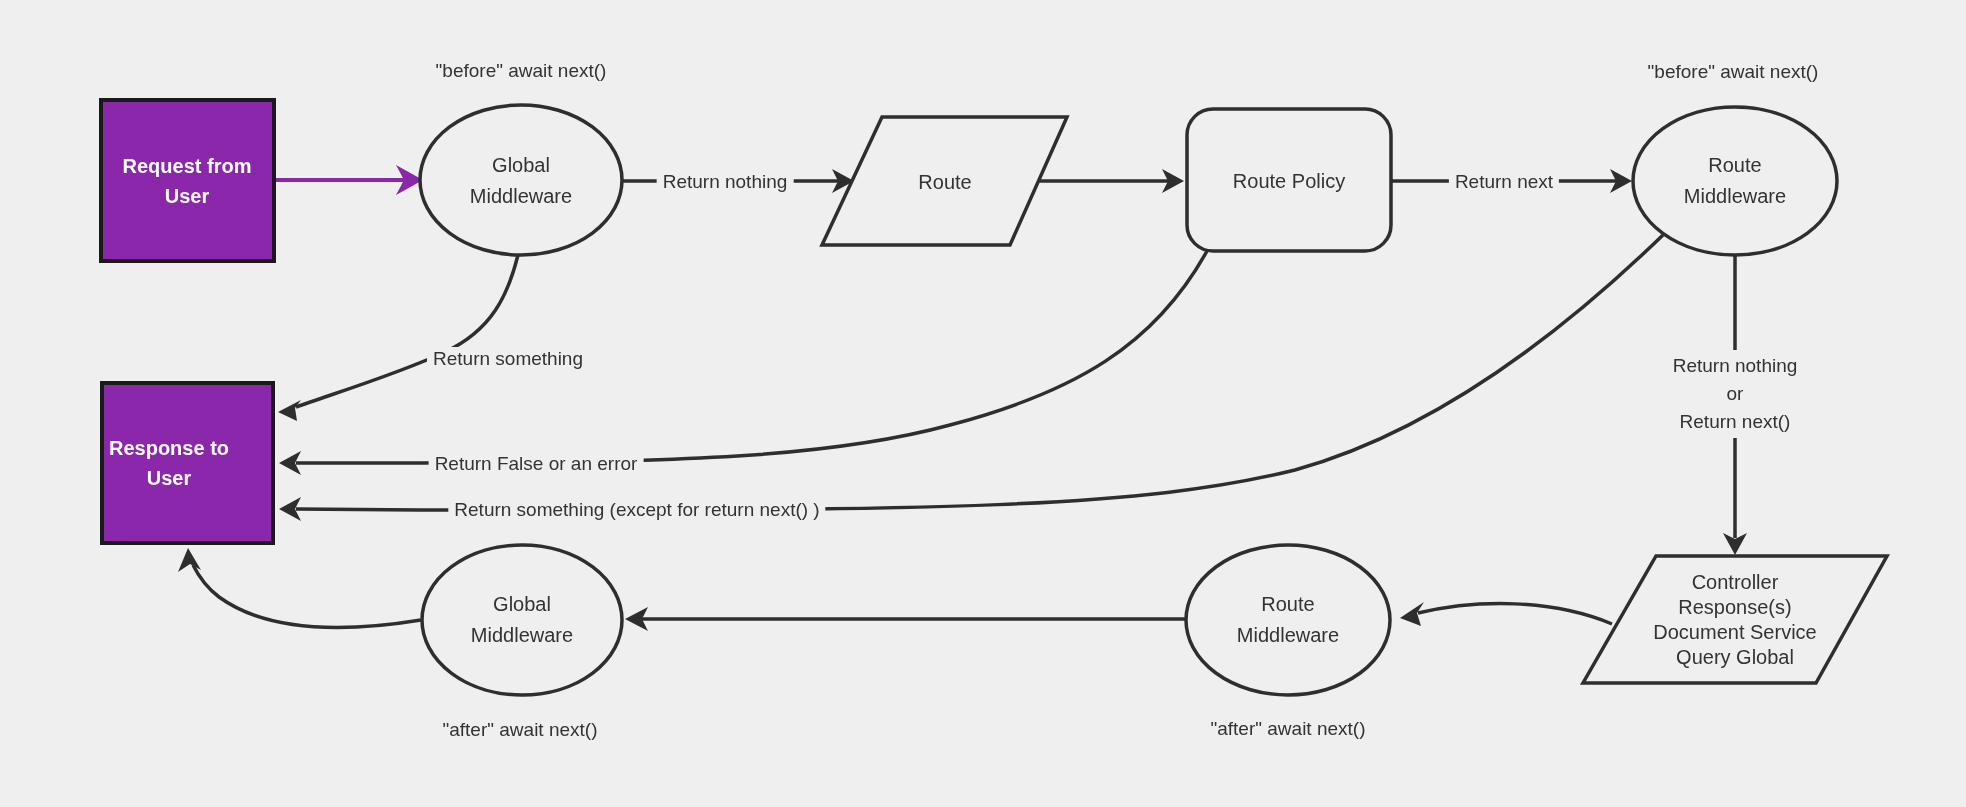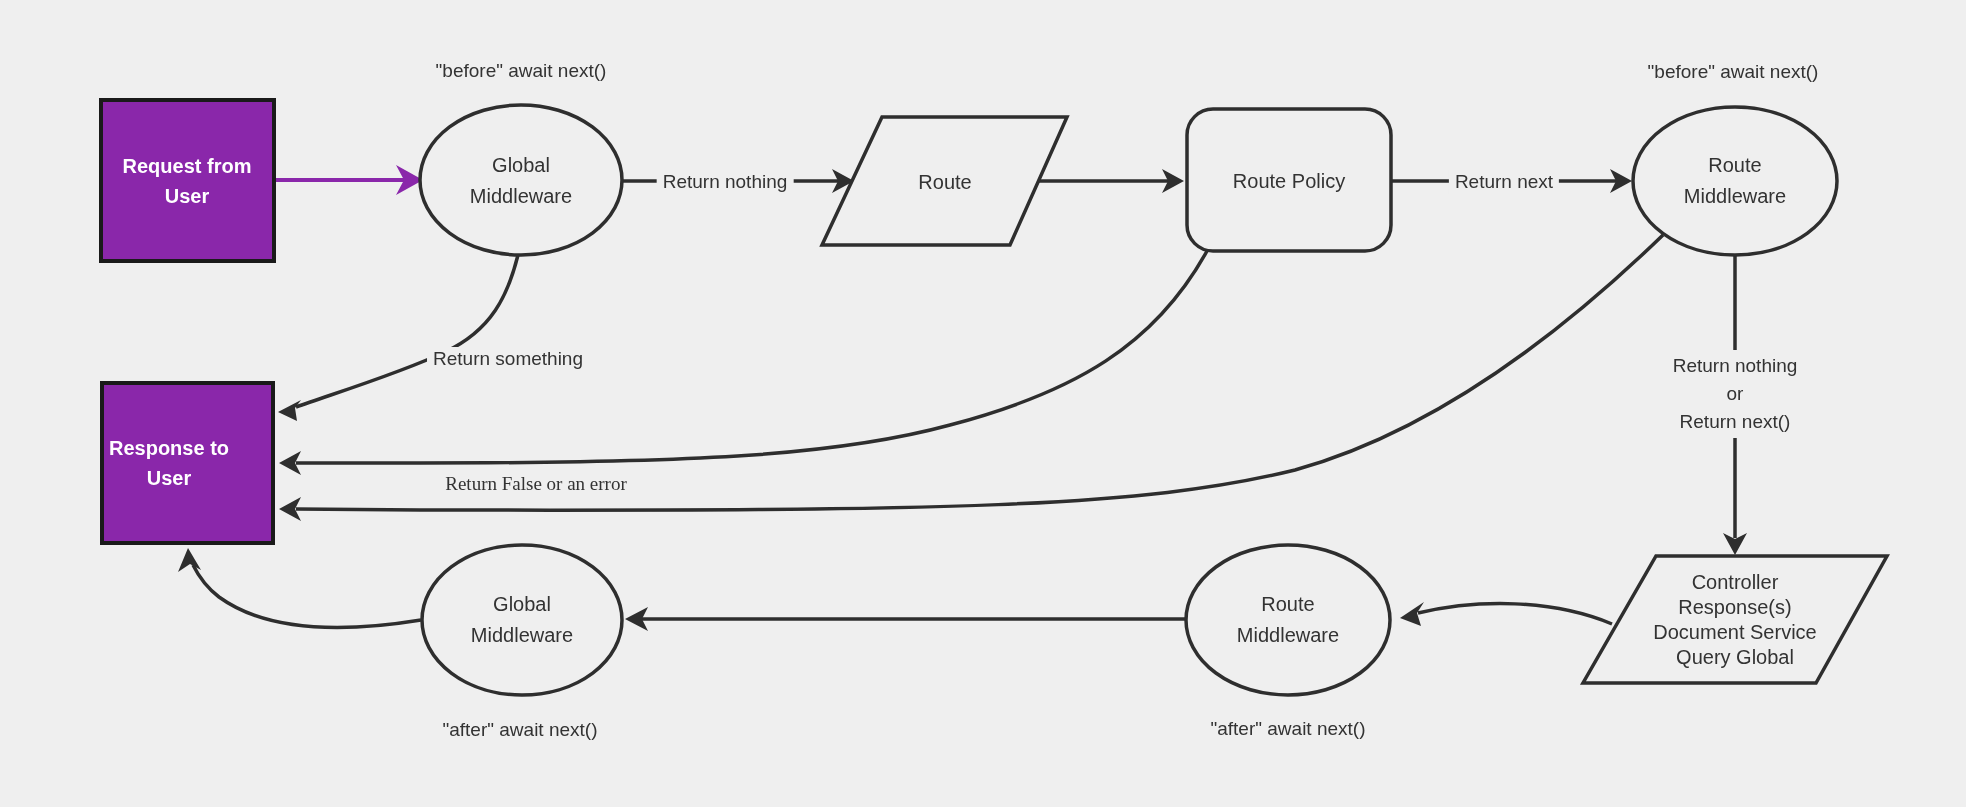--- a/index.html
+++ b/index.html
@@ -117,22 +117,23 @@
     <div>Global</div>
     <div>Middleware</div>
   </div>
 
   <div class="lbl edge-lbl" style="left:725px; top:182px;">Return nothing</div>
 
   <div class="lbl edge-lbl" style="left:1504px; top:182px;">Return next</div>
 
   <div class="lbl edge-lbl" style="left:508px; top:315px;margin-top:44px;">Return something</div>
 
-  <div class="lbl edge-lbl" style="left:536px; top:484px;font-family:Liberation Serif, serif;">Return False or an error</div>
+  <div class="lbl edge-lbl" style="left:536px; top:464px;">Return False or an error</div>
 
+  <div class="lbl edge-lbl" style="left:637px; top:510px;">Return something (except for return next() )</div>
 
   <div class="lbl multi-edge-lbl" style="left:1735px; top:394px;">
     <div>Return nothing</div>
     <div>or</div>
     <div>Return next()</div>
   </div>
 
   <div class="lbl" style="left:521px; top:71px;">"before" await next()</div>
 
   <div class="lbl" style="left:1733px; top:72px;">"before" await next()</div>

